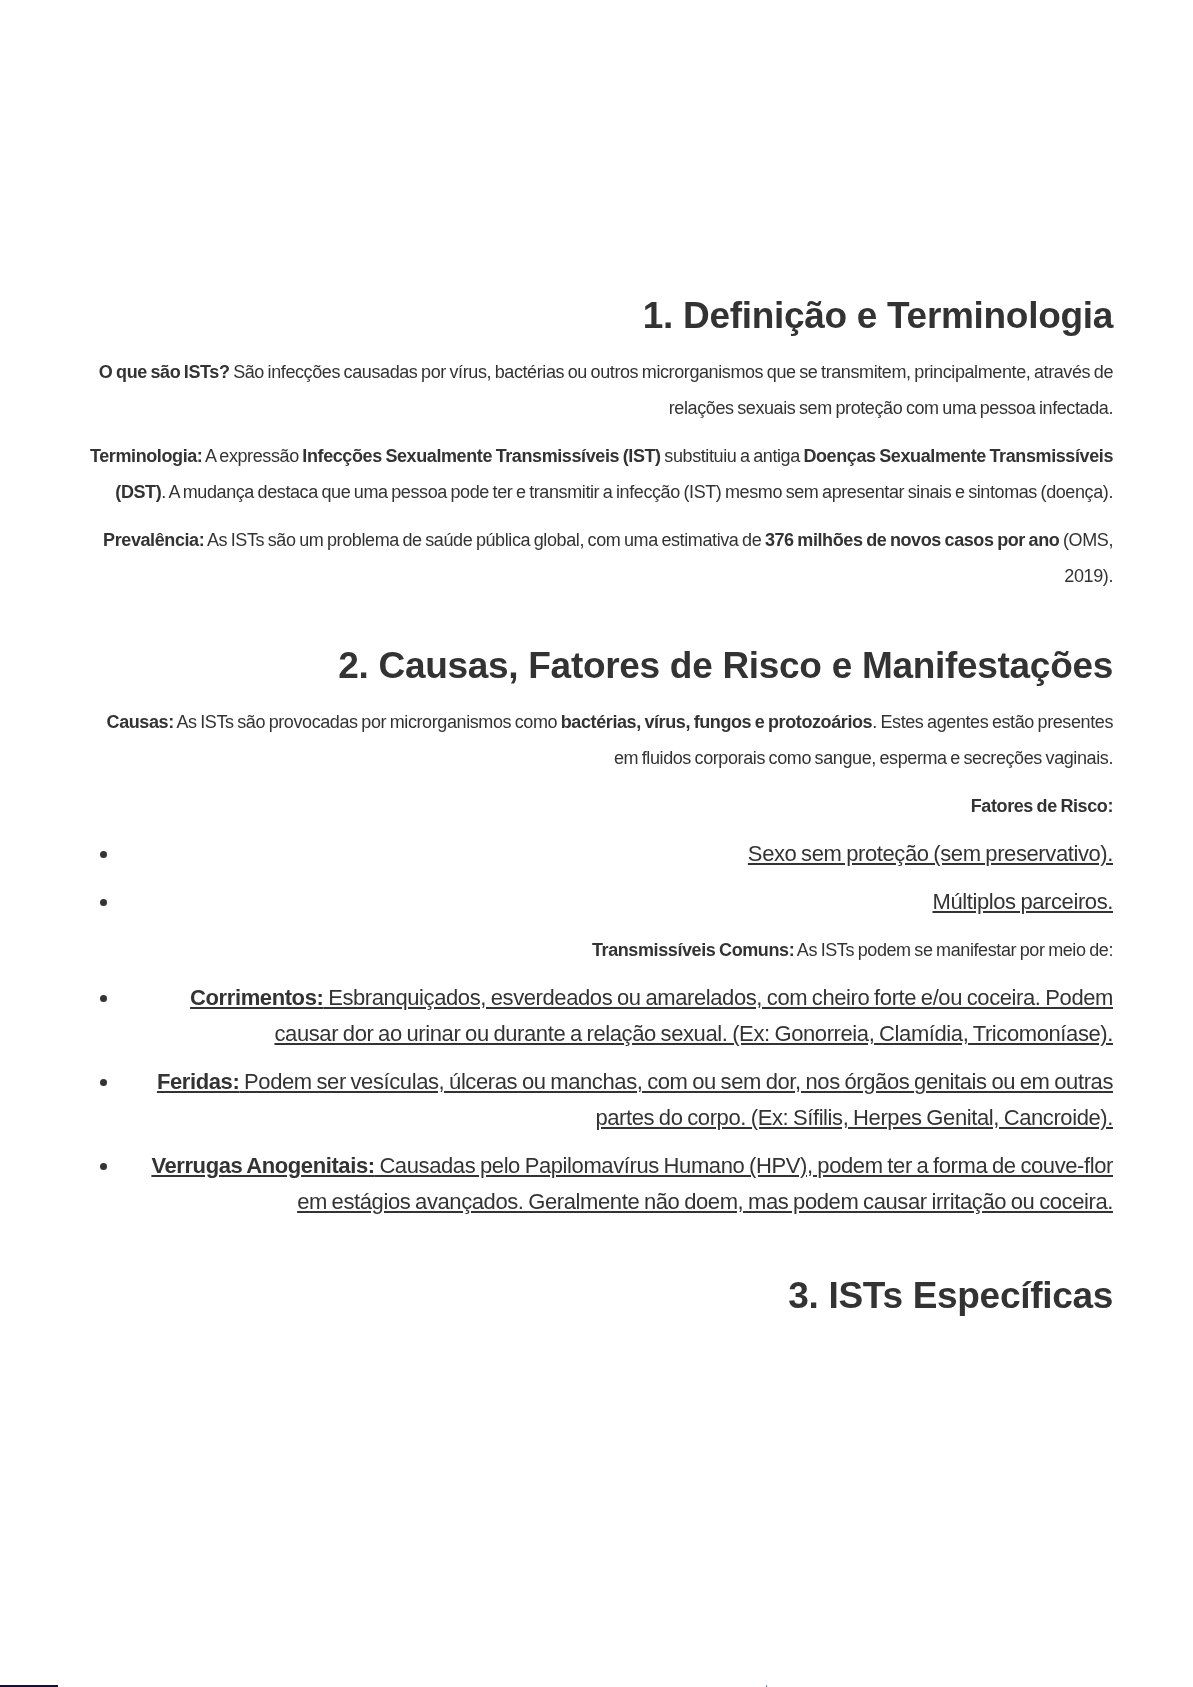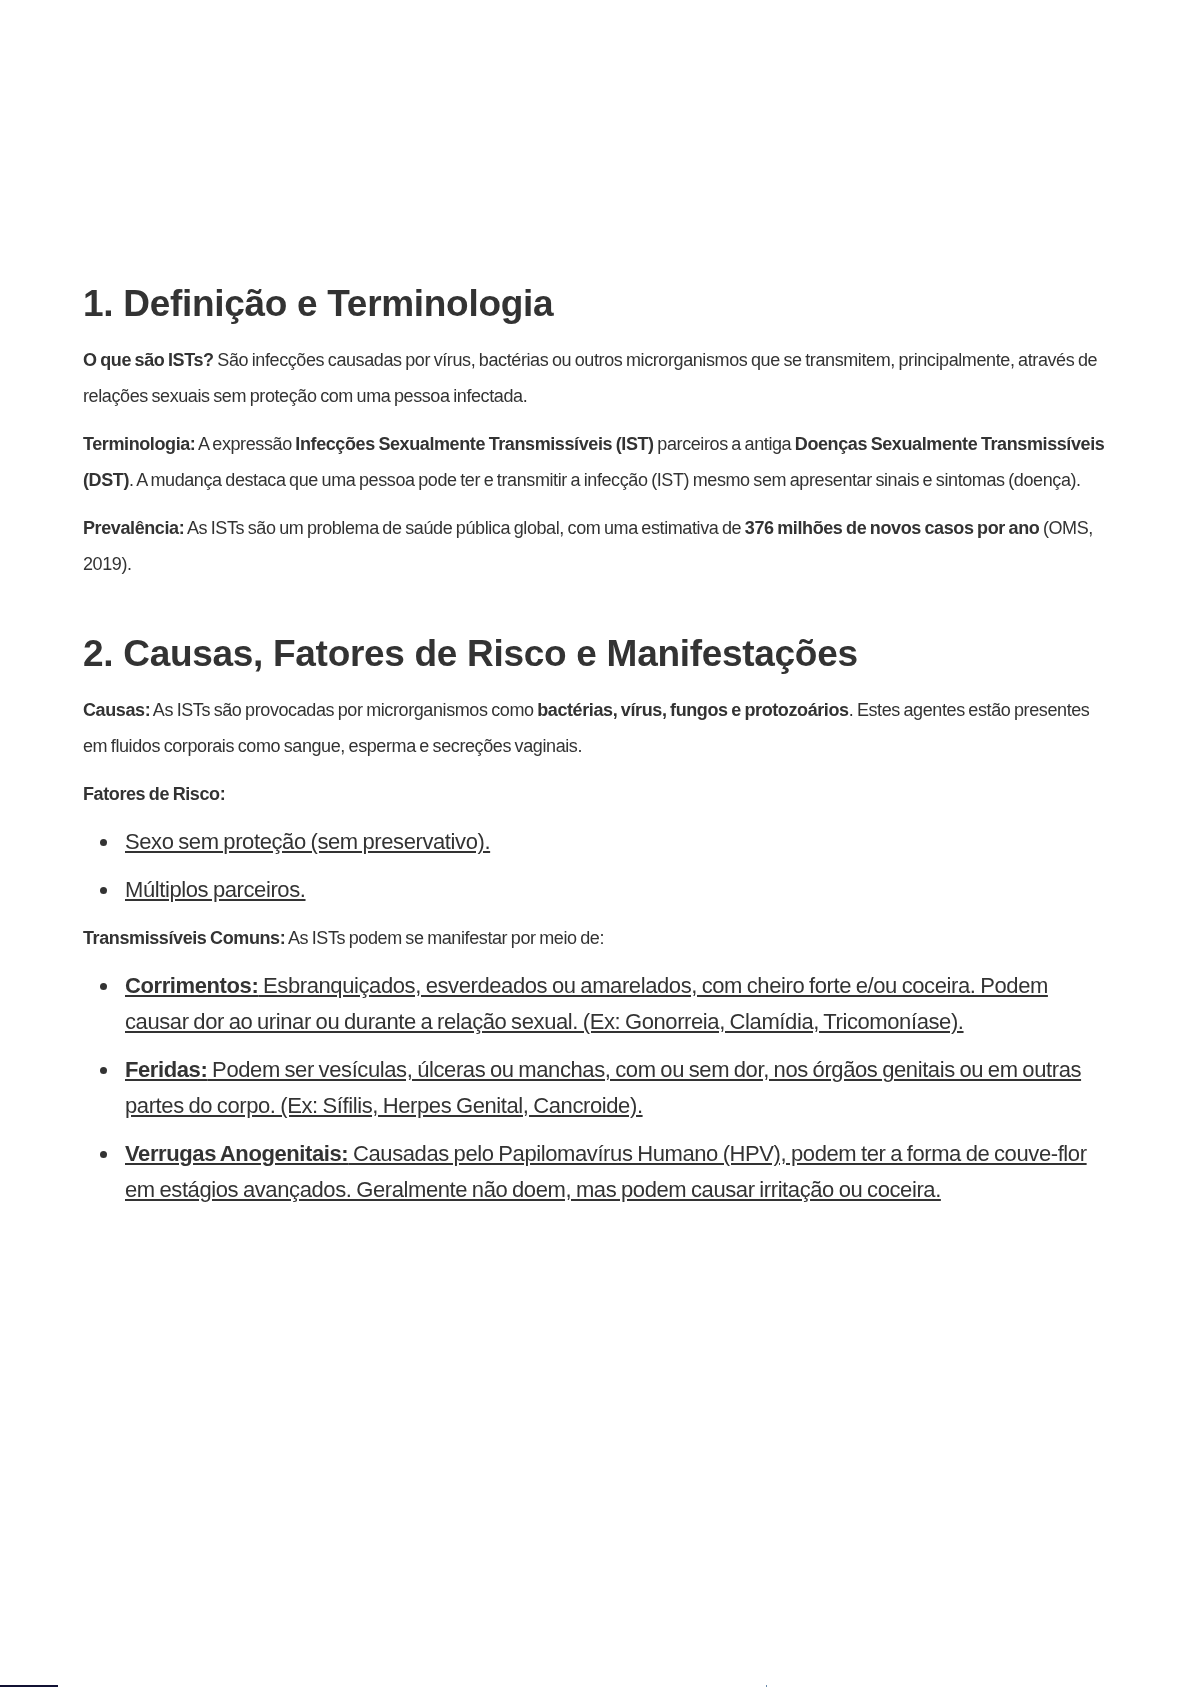--- a/index.html
+++ b/index.html
@@ -11,22 +11,23 @@
       width: 1193px;
       height: 1687px;
       position: relative;
       overflow: hidden;
       color: #333333;
       font-family: "Liberation Sans", "DejaVu Sans", sans-serif;
     }
     .page {
       position: absolute;
       left: 83px;
-      top: 280px;
+      top: 292px;
       width: 1030px;
+      text-align: right;
     }
     h2.section-title {
       font-size: 37px;
       font-weight: bold;
       margin: 0 0 14px 0;
       line-height: 48px;
       color: #333333;
       letter-spacing: -0.3px;
     }
     p.para {
@@ -86,21 +87,21 @@
 </head>
 <body>
 
 <div class="page">
 
   <section id="sec1">
     <h2 class="section-title">1. Definição e Terminologia</h2>
 
     <p class="para"><b>O que são ISTs?</b><span> São infecções causadas por vírus, bactérias ou outros microrganismos que se transmitem, principalmente, através de relações sexuais sem proteção com uma pessoa infectada.</span></p>
 
-    <p class="para"><b>Terminologia:</b><span> A expressão </span><b>Infecções Sexualmente Transmissíveis (IST)</b><span> parceiros a antiga </span><b>Doenças Sexualmente Transmissíveis (DST)</b><span>. A mudança destaca que uma pessoa pode ter e transmitir a infecção (IST) mesmo sem apresentar sinais e sintomas (doença).</span></p>
+    <p class="para"><b>Terminologia:</b><span> A expressão </span><b>Infecções Sexualmente Transmissíveis (IST)</b><span> substituiu a antiga </span><b>Doenças Sexualmente Transmissíveis (DST)</b><span>. A mudança destaca que uma pessoa pode ter e transmitir a infecção (IST) mesmo sem apresentar sinais e sintomas (doença).</span></p>
 
     <p class="para"><b>Prevalência:</b><span> As ISTs são um problema de saúde pública global, com uma estimativa de </span><b>376 milhões de novos casos por ano</b><span> (OMS, 2019).</span></p>
   </section>
 
   <section id="sec2">
     <h2 class="section-title">2. Causas, Fatores de Risco e Manifestações</h2>
 
     <p class="para"><b>Causas:</b><span> As ISTs são provocadas por microrganismos como </span><b>bactérias, vírus, fungos e protozoários</b><span>. Estes agentes estão presentes em fluidos corporais como sangue, esperma e secreções vaginais.</span></p>
 
     <p class="para"><b>Fatores de Risco:</b></p>
@@ -112,16 +113,19 @@
 
     <p class="para"><b>Transmissíveis Comuns:</b><span> As ISTs podem se manifestar por meio de:</span></p>
 
     <ul class="list">
       <li class="item"><span class="bullet"></span><b>Corrimentos:</b><span> Esbranquiçados, esverdeados ou amarelados, com cheiro forte e/ou coceira. Podem causar dor ao urinar ou durante a relação sexual. (Ex: Gonorreia, Clamídia, Tricomoníase).</span></li>
       <li class="item"><span class="bullet"></span><b>Feridas:</b><span> Podem ser vesículas, úlceras ou manchas, com ou sem dor, nos órgãos genitais ou em outras partes do corpo. (Ex: Sífilis, Herpes Genital, Cancroide).</span></li>
       <li class="item"><span class="bullet"></span><b>Verrugas Anogenitais:</b><span> Causadas pelo Papilomavírus Humano (HPV), podem ter a forma de couve-flor em estágios avançados. Geralmente não doem, mas podem causar irritação ou coceira.</span></li>
     </ul>
   </section>
 
+  <section id="sec3">
+    <h2 class="section-title">3. ISTs Específicas</h2>
+  </section>
 </div>
 
 <div class="bottom-rule"></div>
 <div class="bottom-dot"></div>
 
 </body></html>

